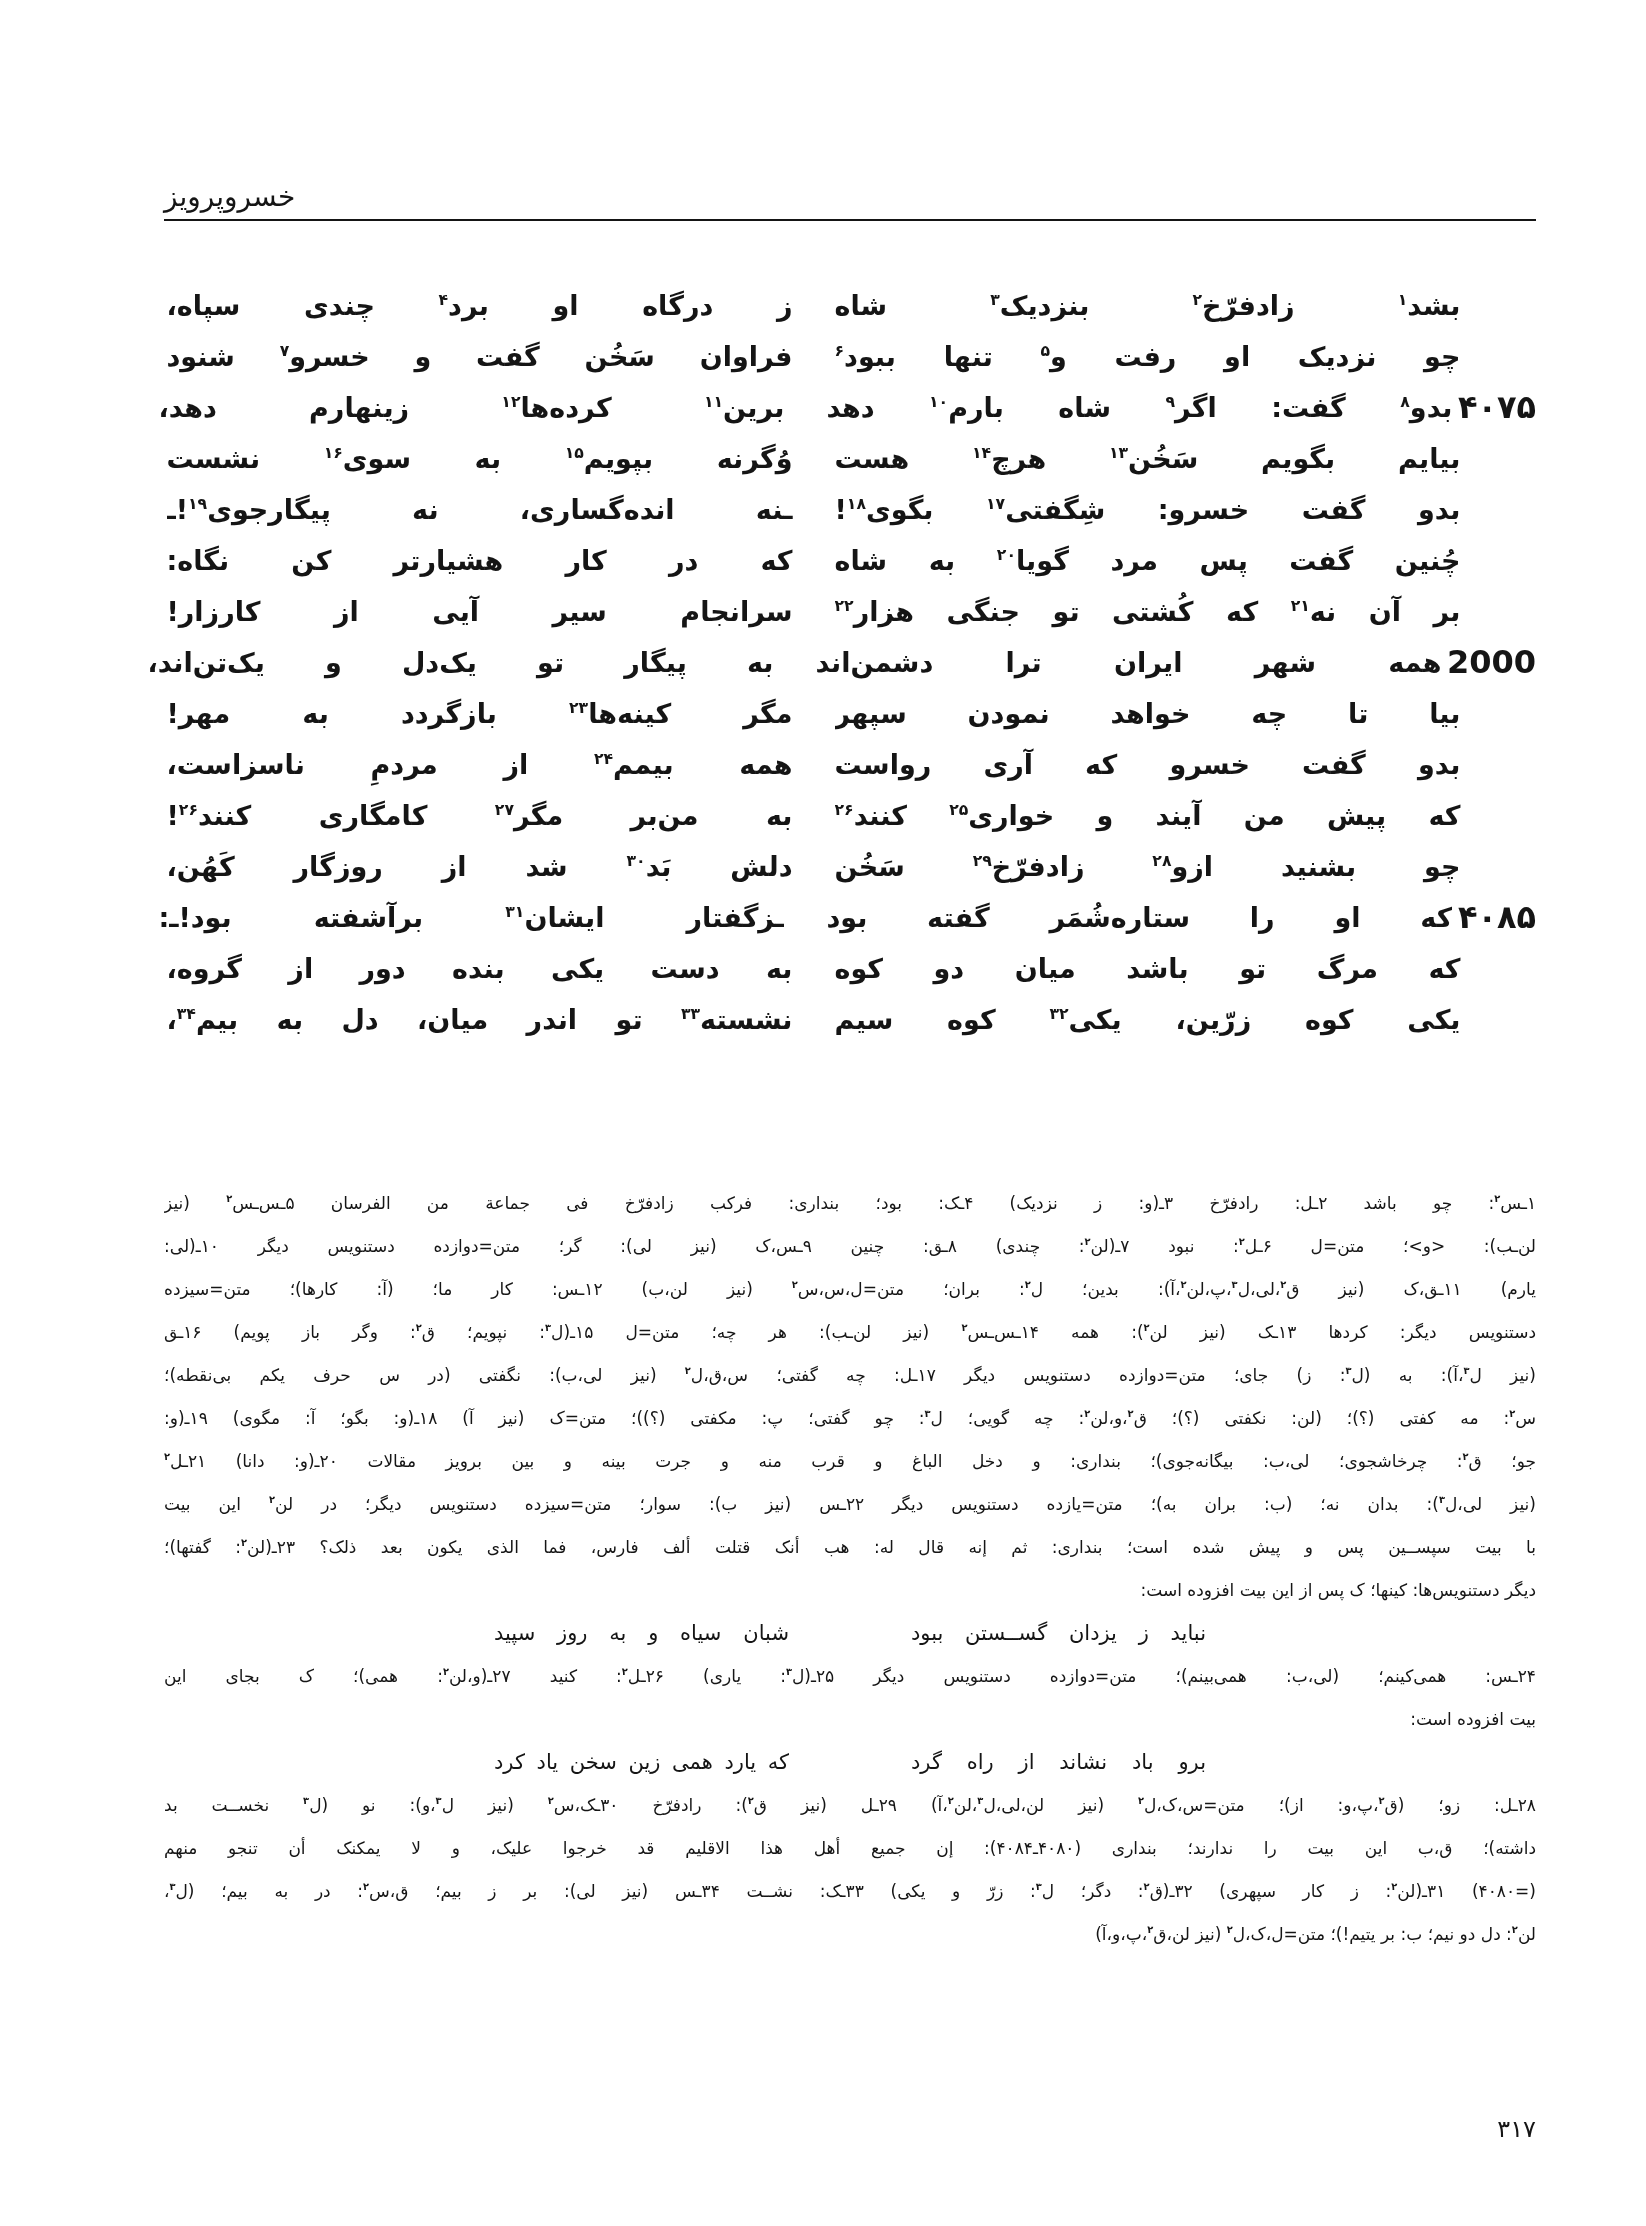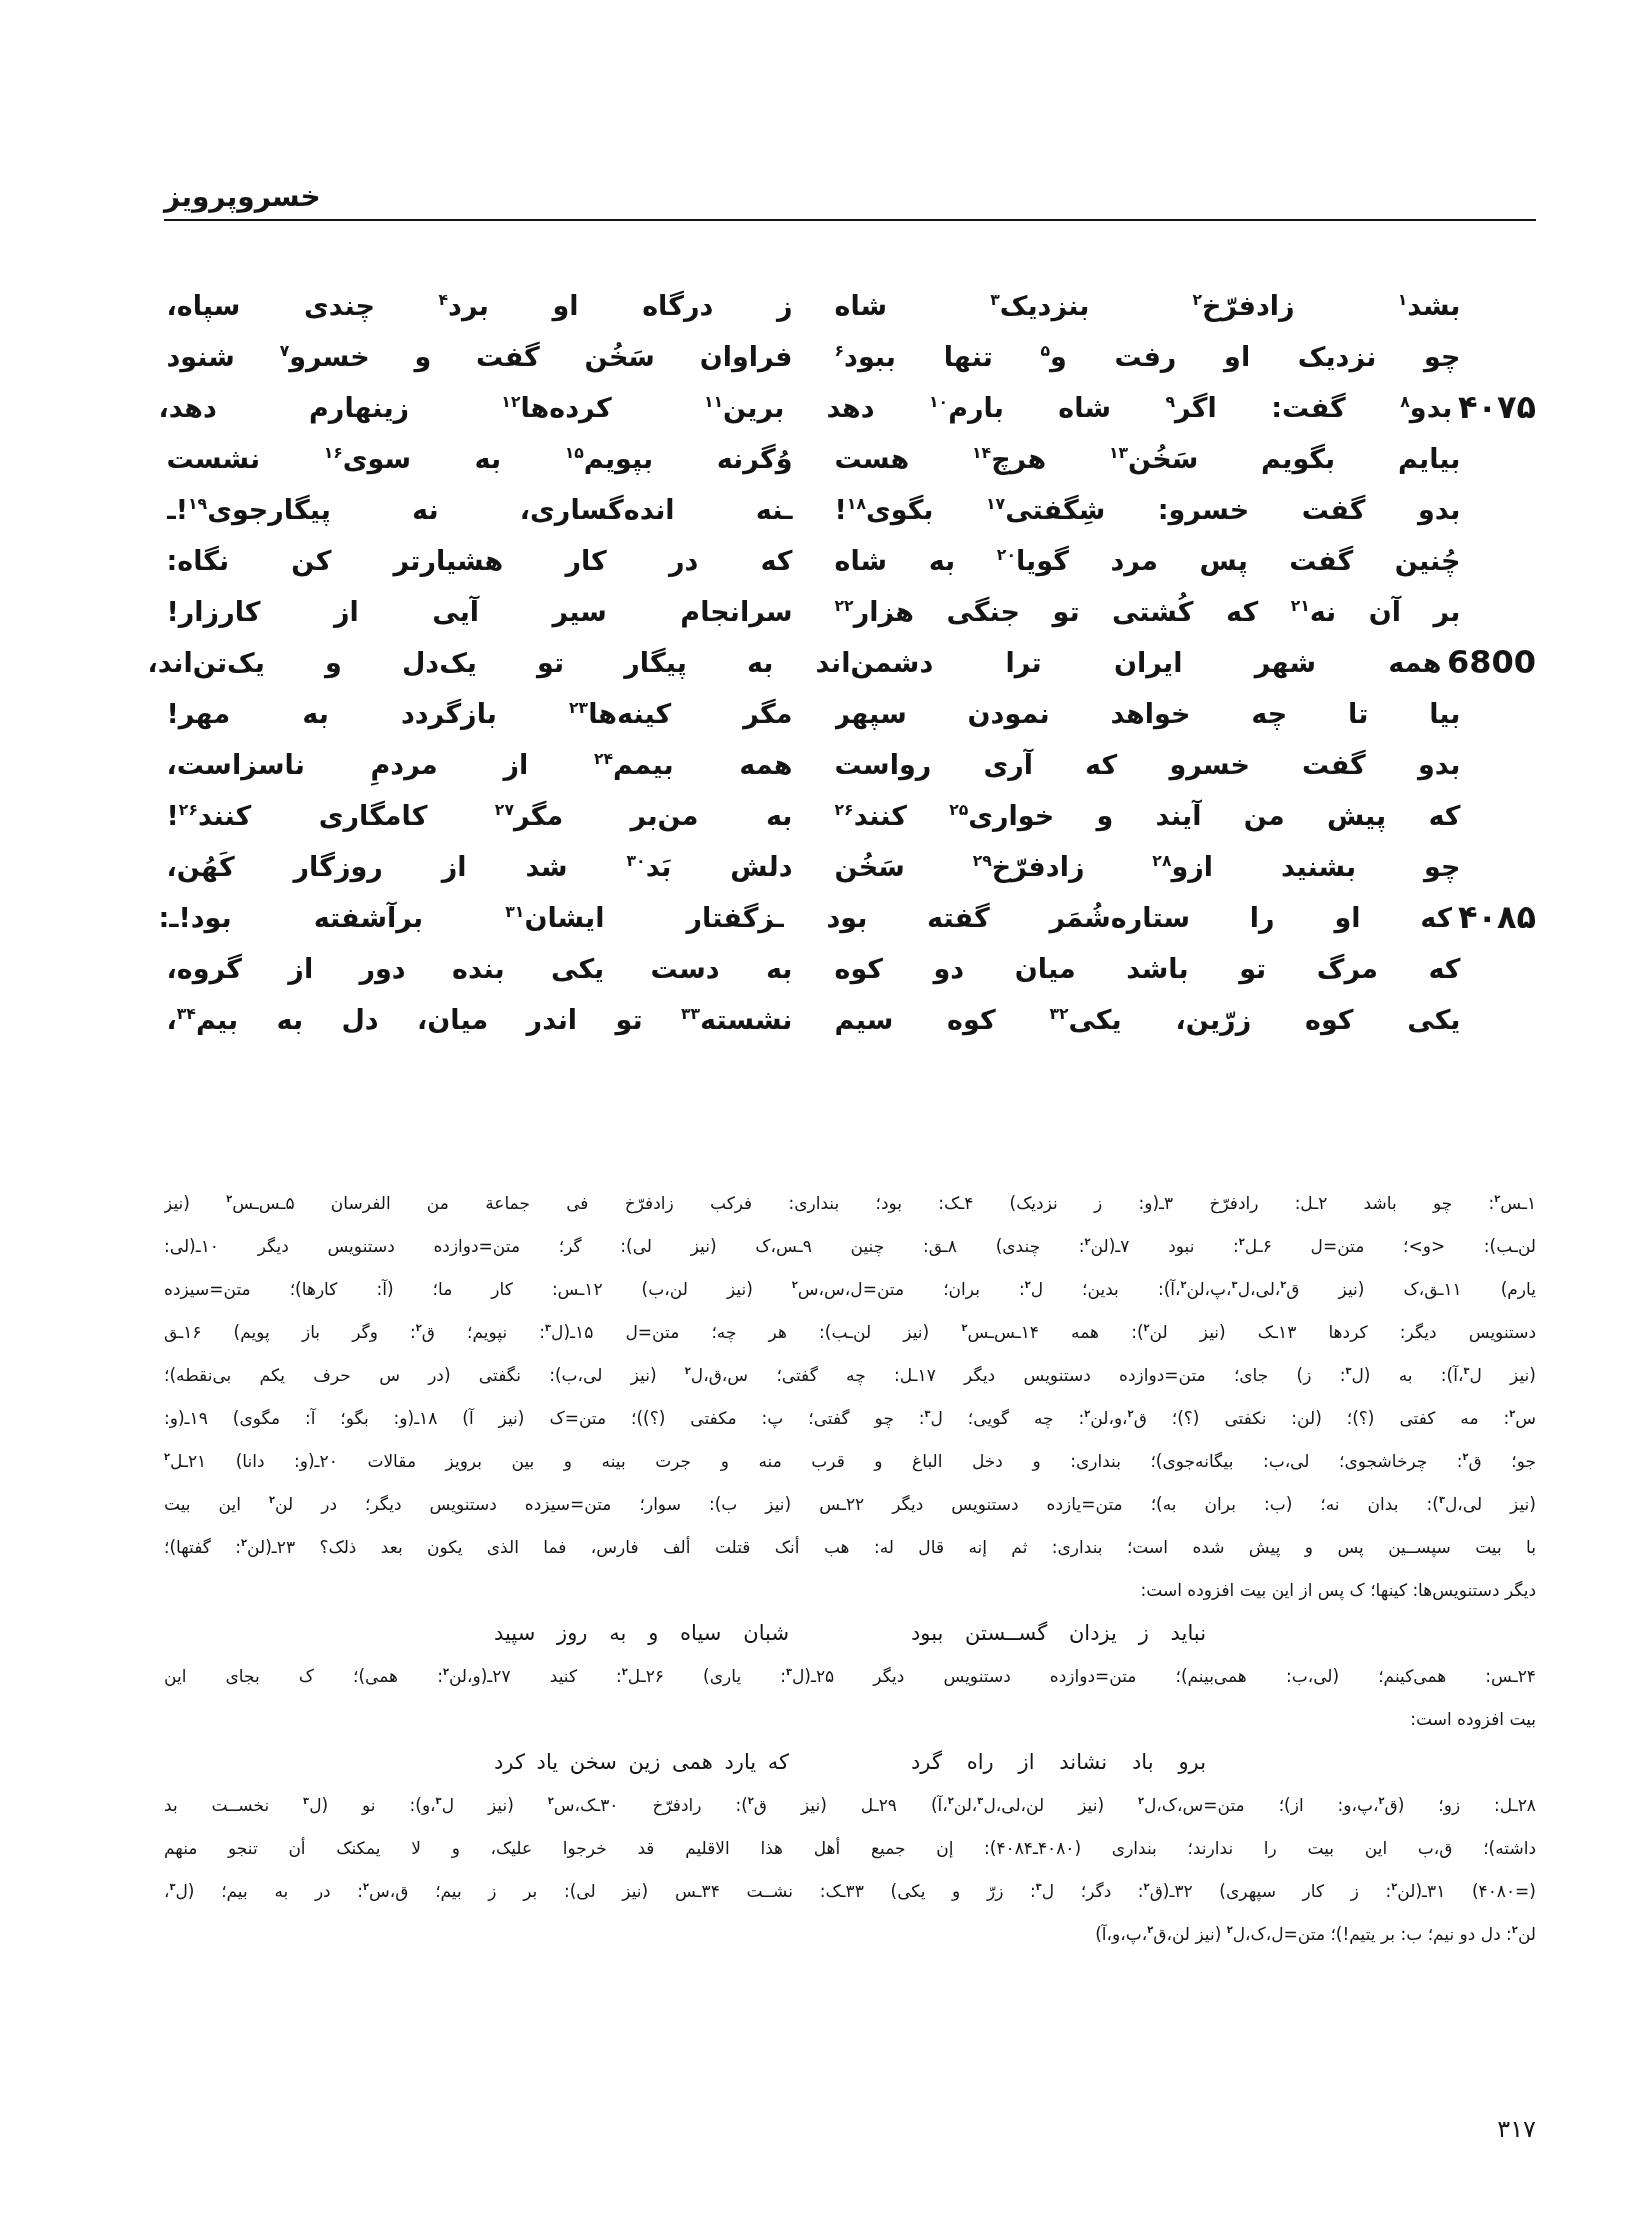--- a/index.html
+++ b/index.html
@@ -5,21 +5,21 @@
   html,body{margin:0;padding:0;}
   body{
     width:1647px;height:2226px;
     background:#ffffff;color:#151515;
     font-family:"DejaVu Sans",sans-serif;
     overflow:hidden;
   }
   .text-block{margin-left:164px;width:1372px;padding-top:181px;position:relative;}
   
   .header-row{direction:rtl;}
-  .running-title{font-size:28px;font-weight:bold;text-align:left;line-height:31px;}
+  .running-title{font-size:28px;font-weight:normal;text-align:left;line-height:31px;}
   .header-rule{border:0;height:2.8px;background:#151515;margin:6.5px 0 0 0;}
   
   .poem{margin-top:59px;}
   .poem-row{display:flex;direction:rtl;font-size:27px;height:51px;}
   .vnum{flex:0 0 70px;text-align:right;font-weight:bold;font-size:32px;line-height:51px;}
   .hem{flex:0 0 626px;line-height:51px;height:51px;overflow:hidden;
        text-align:justify;text-align-last:justify;-moz-text-align-last:justify;
        font-weight:bold;}
   .hem-r{margin-left:42px;margin-right:5.5px;}
   sup{font-size:58%;line-height:0;font-weight:bold;}
@@ -76,21 +76,21 @@
         <span class="vnum"></span>
         <span class="hem hem-r">چُنین گفت پس مرد گویا<sup>۲۰</sup> به شاه</span>
         <span class="hem hem-l">که در کار هشیارتر کن نگاه:</span>
       </div>
       <div class="poem-row">
         <span class="vnum"></span>
         <span class="hem hem-r">بر آن نه<sup>۲۱</sup> که کُشتی تو جنگی هزار<sup>۲۲</sup></span>
         <span class="hem hem-l">سرانجام سیر آیی از کارزار!</span>
       </div>
       <div class="poem-row">
-        <span class="vnum">6800</span>
+        <span class="vnum">2000</span>
         <span class="hem hem-r">همه شهر ایران ترا دشمن‌اند</span>
         <span class="hem hem-l">به پیگار تو یک‌دل و یک‌تن‌اند،</span>
       </div>
       <div class="poem-row">
         <span class="vnum"></span>
         <span class="hem hem-r">بیا تا چه خواهد نمودن سپهر</span>
         <span class="hem hem-l">مگر کینه‌ها<sup>۲۳</sup> بازگردد به مهر!</span>
       </div>
       <div class="poem-row">
         <span class="vnum"></span>

